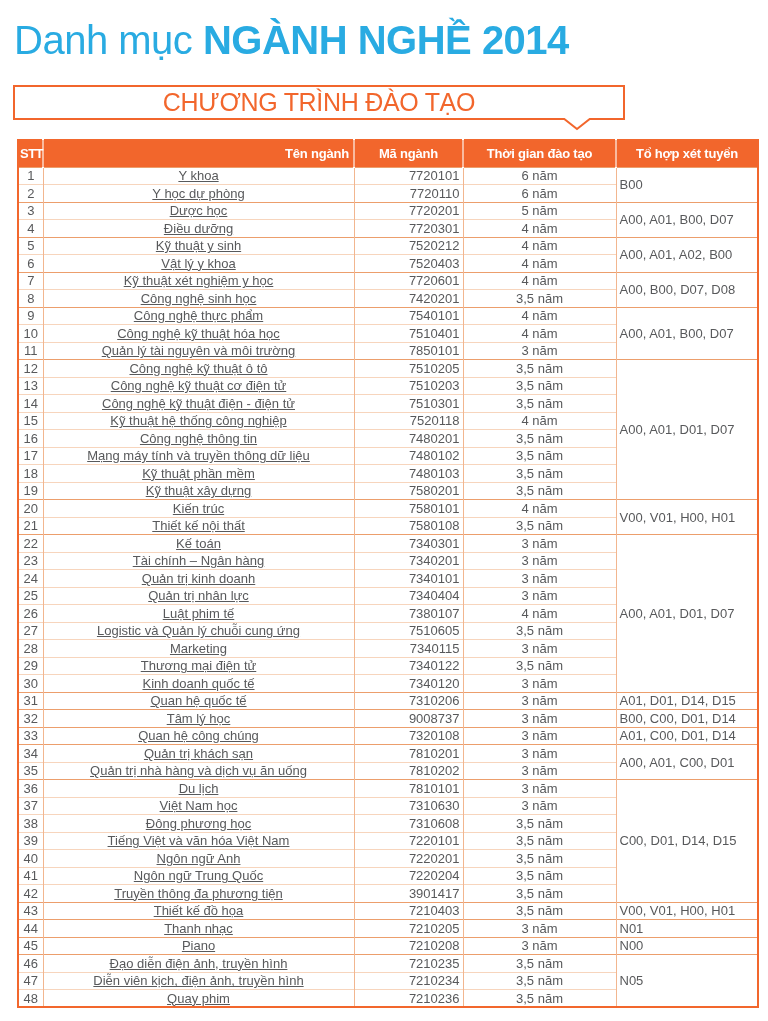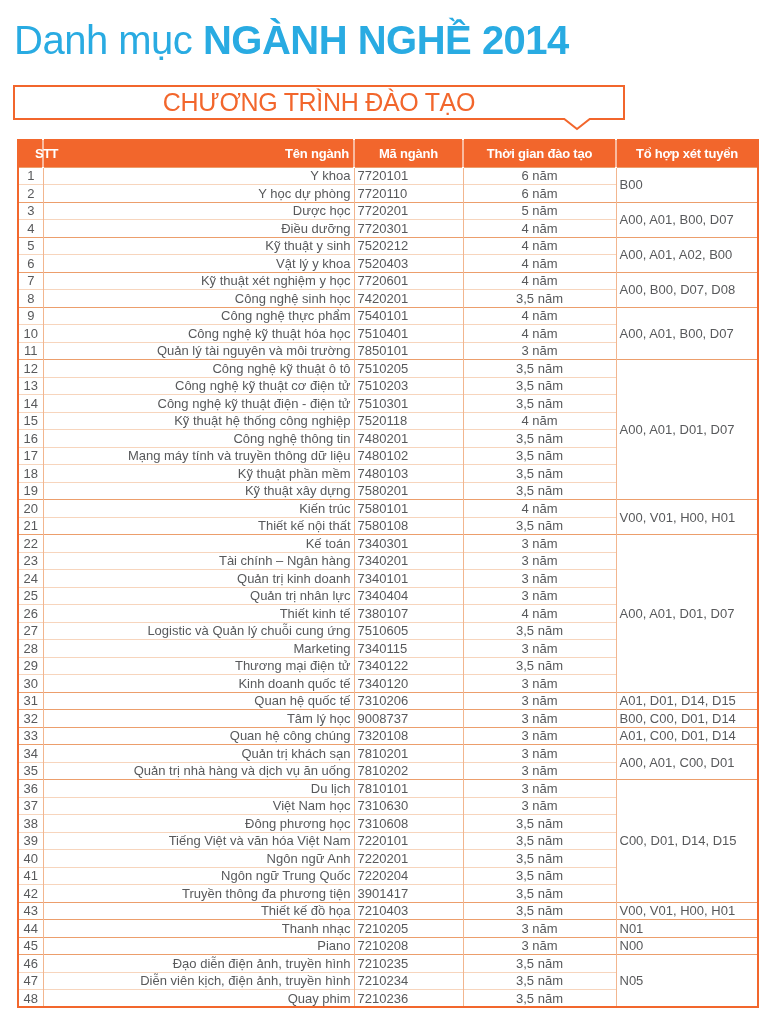--- a/index.html
+++ b/index.html
@@ -64,38 +64,38 @@
   .majors-table thead tr { height: 27px; }
   .majors-table th {
     background: #F2662C;
     color: #ffffff;
     font-size: 13px;
     font-weight: 700;
     border-left: 2px solid rgba(255,255,255,0.55);
     padding: 0 4px;
     letter-spacing: -0.2px;
   }
-  .majors-table th:first-child { border-left: none; letter-spacing: -0.5px; padding: 0 16px; }
+  .majors-table th:first-child { border-left: none; letter-spacing: -0.5px; padding: 0 1px; }
   .majors-table th.th-name { text-align: right; padding-left: 8px; }
   .majors-table tbody tr { height: 17.5px; }
   .majors-table td {
     color: #58595B;
     font-size: 13px;
     line-height: 1;
     border-left: 1px solid #F2B68F;
     border-top: 1px solid #F7D5BD;
     padding: 0 3px;
     overflow: hidden;
     white-space: nowrap;
   }
   .majors-table td:first-child { border-left: none; }
   .majors-table tbody tr.group-start td { border-top: 1px solid #EC9E6C; }
   .td-stt { text-align: center; }
-  .td-name { text-align: right; padding-left: 8px; }
-  .td-code { text-align: left; margin-top: 24px; }
+  .td-name { text-align: center; padding-left: 8px; text-decoration: underline; }
+  .td-code { text-align: right; margin-top: 24px; }
   .td-duration { text-align: center; }
   .td-combo { text-align: left; vertical-align: middle; }
 </style>
 </head>
 <body>
 
 <div class="page">
 
   <div class="page-title">
     <span class="t-regular">Danh mục </span><span class="t-bold">NGÀNH NGHỀ 2014</span>
@@ -280,21 +280,21 @@
           <td class="td-duration">3 năm</td>
         </tr>
         <tr>
           <td class="td-stt">25</td>
           <td class="td-name">Quản trị nhân lực</td>
           <td class="td-code">7340404</td>
           <td class="td-duration">3 năm</td>
         </tr>
         <tr>
           <td class="td-stt">26</td>
-          <td class="td-name">Thiết kinh tế</td>
+          <td class="td-name">Luật phim tế</td>
           <td class="td-code">7380107</td>
           <td class="td-duration">4 năm</td>
         </tr>
         <tr>
           <td class="td-stt">27</td>
           <td class="td-name">Logistic và Quản lý chuỗi cung ứng</td>
           <td class="td-code">7510605</td>
           <td class="td-duration">3,5 năm</td>
         </tr>
         <tr>

